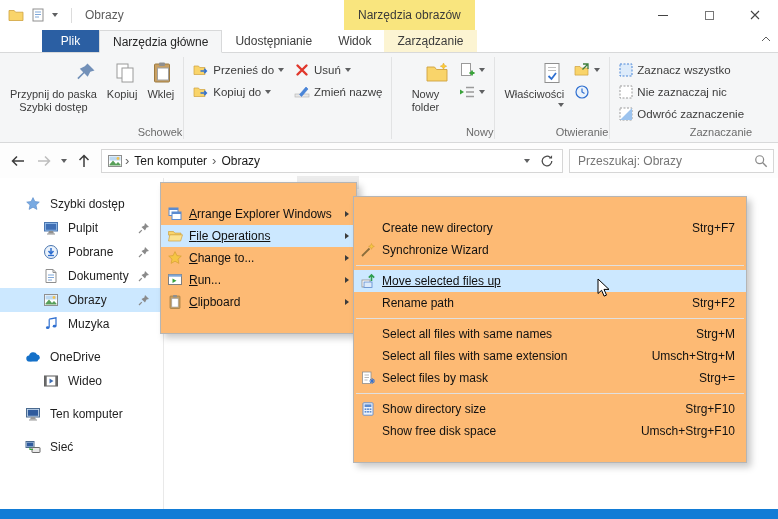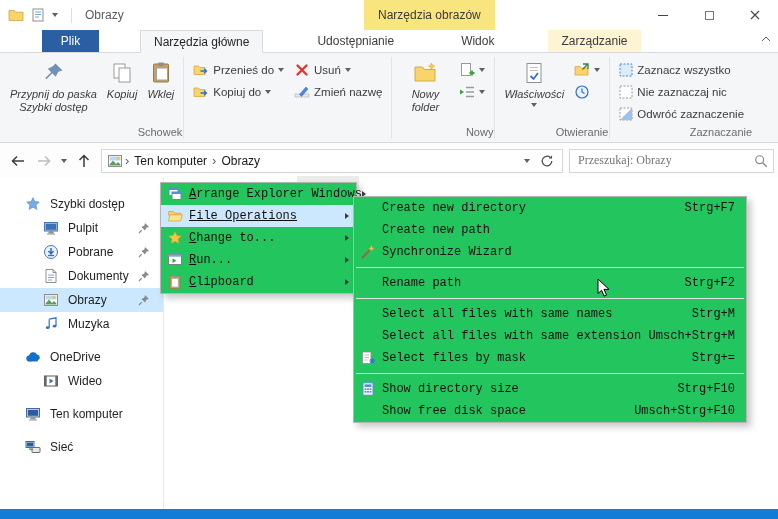--- a/index.html
+++ b/index.html
@@ -10,75 +10,75 @@
   .i24{width:24px;height:24px;}
   .i16{width:16px;height:16px;}
   .i14{width:14px;height:14px;}
   .i12{width:12px;height:12px;}
 
   
   .titlebar{height:30px;display:flex;align-items:center;background:#fff;position:relative;}
   .qat{display:flex;align-items:center;gap:6px;padding-left:8px;}
   .qat-sep{width:1px;height:15px;background:#dcdcdc;margin:0 7px;}
   .win-title{color:#5c5c5c;font-size:12px;}
-  .ctx-badge{position:absolute;left:364px;top:0;height:30px;background:#f9e57e;display:flex;align-items:center;padding:0 14px;font-size:12px;color:#3a3a3a;}
+  .ctx-badge{position:absolute;left:344px;top:0;height:30px;background:#f9e57e;display:flex;align-items:center;padding:0 14px;font-size:12px;color:#3a3a3a;}
   .caption{position:absolute;right:0;top:0;display:flex;}
   .cap-btn{width:46px;height:30px;display:flex;align-items:center;justify-content:center;background:#fff;border:none;}
   .min-glyph{width:10px;height:1px;background:#444;}
   .max-glyph{width:9px;height:9px;border:1px solid #777;}
 
   
   .tabrow{height:23px;display:flex;align-items:stretch;background:#fff;border-bottom:1px solid #d8d9da;position:relative;padding-left:42px;}
   .tab-file{width:57px;background:#2b5fa3;color:#fff;display:flex;align-items:center;justify-content:center;font-size:12px;border:none;}
-  .tab{display:flex;align-items:center;padding:0 13px;font-size:12px;color:#3c3c3c;background:transparent;border:none;margin-left:41px;}
+  .tab{display:flex;align-items:center;padding:0 13px;font-size:12px;color:#3c3c3c;background:transparent;border:none;}
   .tab.active{background:#f5f6f7;border:1px solid #d8d9da;border-bottom:1px solid #f5f6f7;margin-bottom:-1px;color:#262626;}
   .tab.contextual{background:#fcf4d2;}
   .ribbon-collapse{position:absolute;right:7px;top:6px;background:none;border:none;}
 
   
   .ribbon{height:90px;background:#f5f6f7;border-bottom:1px solid #d8d9da;display:flex;padding:1px 0 0 2px;}
   .rgroup{display:flex;flex-direction:column;}
   .rgroup-body{flex:1;display:flex;align-items:flex-start;padding:3px 3px 0 3px;}
   .rgroup-label{height:17px;text-align:right;font-size:11px;color:#6b6b6b;line-height:14px;}
   .rsep{width:1px;background:#e2e3e4;margin:3px 1px;}
-  .bigbtn{display:flex;flex-direction:column;align-items:center;padding:4px 5px 0;background:none;border:none;font-family:inherit;font-style:italic;}
+  .bigbtn{display:flex;flex-direction:column;align-items:flex-end;padding:4px 5px 0;background:none;border:none;font-family:inherit;}
   .blabel{font-size:11px;color:#3c3c3c;text-align:center;line-height:13px;margin-top:3px;white-space:nowrap;}
   .blabel.wrap{white-space:normal;width:48px;}
   .smallbtn{display:flex;align-items:center;gap:4px;height:22px;padding:0 5px;font-size:11.5px;color:#3c3c3c;white-space:nowrap;background:none;border:none;font-family:inherit;}
   .stack{display:flex;flex-direction:column;justify-content:flex-start;padding-top:2px;}
   .dd{width:0;height:0;border-left:3.5px solid transparent;border-right:3.5px solid transparent;border-top:4px solid #5f6062;display:inline-block;}
   .dd.mt{margin-top:2px;}
 
   
   .addressband{height:35px;display:flex;align-items:center;background:#fdfdfd;padding-left:5px;}
   .navbtn{width:26px;height:24px;display:flex;align-items:center;justify-content:center;background:none;border:none;}
   .navbtn.narrow{width:14px;}
   .crumbbox{width:462px;height:24px;border:1px solid #d6d6d6;background:#fff;display:flex;align-items:center;padding:0 5px;margin-left:4px;}
   .crumb{font-size:12px;color:#1a1a1a;padding:0 3px;background:none;border:none;font-family:inherit;}
   .crumb-sep{color:#5f5f5f;font-size:13px;padding:0 2px;}
   .crumb-spacer{flex:1;}
   .crumb-btn{background:none;border:none;display:flex;align-items:center;justify-content:center;width:20px;height:22px;}
   .searchbox{width:205px;height:24px;border:1px solid #d6d6d6;background:#fff;display:flex;align-items:center;margin-left:6px;padding:0 5px 0 8px;}
-  .searchbox input{border:none;outline:none;flex:1;font-size:12px;color:#777;font-family:Liberation Serif, serif;background:transparent;}
+  .searchbox input{border:none;outline:none;flex:1;font-size:12px;color:#777;font-family:Liberation Sans, sans-serif;background:transparent;}
 
   
   .main{position:absolute;top:178px;left:0;right:0;bottom:10px;display:flex;background:#fff;}
   .sidebar{width:164px;border-right:1px solid #e9e9e9;padding-top:14px;}
   .srow{height:24px;display:flex;align-items:center;font-size:12px;color:#1f1f1f;width:100%;}
   .sicon{width:16px;height:16px;margin-right:9px;flex:none;}
   .lvl0{padding-left:25px;}
   .lvl1{padding-left:43px;}
   .sel{background:#cce8ff;}
   .pin{margin-left:auto;margin-right:13px;width:12px;height:12px;flex:none;}
   .gap{margin-top:9px;}
   .content{flex:1;background:#fff;}
   .frag{position:absolute;left:297px;top:176px;width:62px;height:13px;background:#ececec;z-index:1;}
 
   
-  .menu{position:absolute;background:#22c55e;border:1px solid #b5b5b5;box-shadow:4px 4px 7px rgba(0,0,0,.22);padding:0 0;z-index:10;font-family:Liberation Mono, monospace;}
+  .menu{position:absolute;background:#fdba74;border:1px solid #b5b5b5;box-shadow:4px 4px 7px rgba(0,0,0,.22);padding:20px 0;z-index:10;}
   .mrow{height:22px;display:flex;align-items:center;font-size:12px;color:#111;width:100%;}
   .micon{width:28px;display:flex;justify-content:center;align-items:center;flex:none;}
   .mlabel{white-space:nowrap;}
   .msc{margin-left:auto;padding-right:11px;color:#111;white-space:nowrap;}
   .mrow.hl{background:#cce8ff;}
   .mrow.hl .mlabel{text-decoration:underline;}
   .msep{height:1px;background:#e0e0e0;margin:4px 2px;}
   .marrow{margin-left:auto;margin-right:7px;width:0;height:0;border-top:3.5px solid transparent;border-bottom:3.5px solid transparent;border-left:4px solid #3c3c3c;flex:none;}
   #menu1{left:160px;top:182px;width:197px;}
   #menu2{left:353px;top:196px;width:394px;}
@@ -536,33 +536,39 @@
   </div>
 </div>
 
 <div class="menu" id="menu2">
   <div class="mrow">
     <span class="micon"></span>
     <span class="mlabel">Create new directory</span>
     <span class="msc">Strg+F7</span>
   </div>
   <div class="mrow">
-    <span class="micon"></span>
-    <span class="mlabel">Create new path</span>
-  </div>
-  <div class="mrow">
     <span class="micon">
         <svg class="i16" viewBox="0 0 16 16">
           <path d="M2 14l7.5-7.5" stroke="#8a6d3b" stroke-width="1.8"></path>
           <path d="M11.5 1.5l.9 2 2 .9-2 .9-.9 2-.9-2-2-.9 2-.9z" fill="#f6c544" stroke="#cf9a2c" stroke-width=".5"></path>
         </svg>
       </span>
     <span class="mlabel">Synchronize Wizard</span>
   </div>
   <div class="msep"></div>
+  <div class="mrow hl">
+    <span class="micon">
+        <svg class="i16" viewBox="0 0 16 16">
+          <rect x="2" y="7" width="8" height="7" fill="#fff" stroke="#8f8f8f" stroke-width=".8"></rect>
+          <rect x="4" y="9" width="8" height="5.5" fill="#dceafa" stroke="#5b8bd0" stroke-width=".8"></rect>
+          <path d="M11.5 8V2M8.8 4.6L11.5 1.8l2.7 2.8" fill="none" stroke="#2e9e4f" stroke-width="1.6"></path>
+        </svg>
+      </span>
+    <span class="mlabel">Move selected files up</span>
+  </div>
   <div class="mrow">
     <span class="micon"></span>
     <span class="mlabel">Rename path</span>
     <span class="msc">Strg+F2</span>
   </div>
   <div class="msep"></div>
   <div class="mrow">
     <span class="micon"></span>
     <span class="mlabel">Select all files with same names</span>
     <span class="msc">Strg+M</span>

